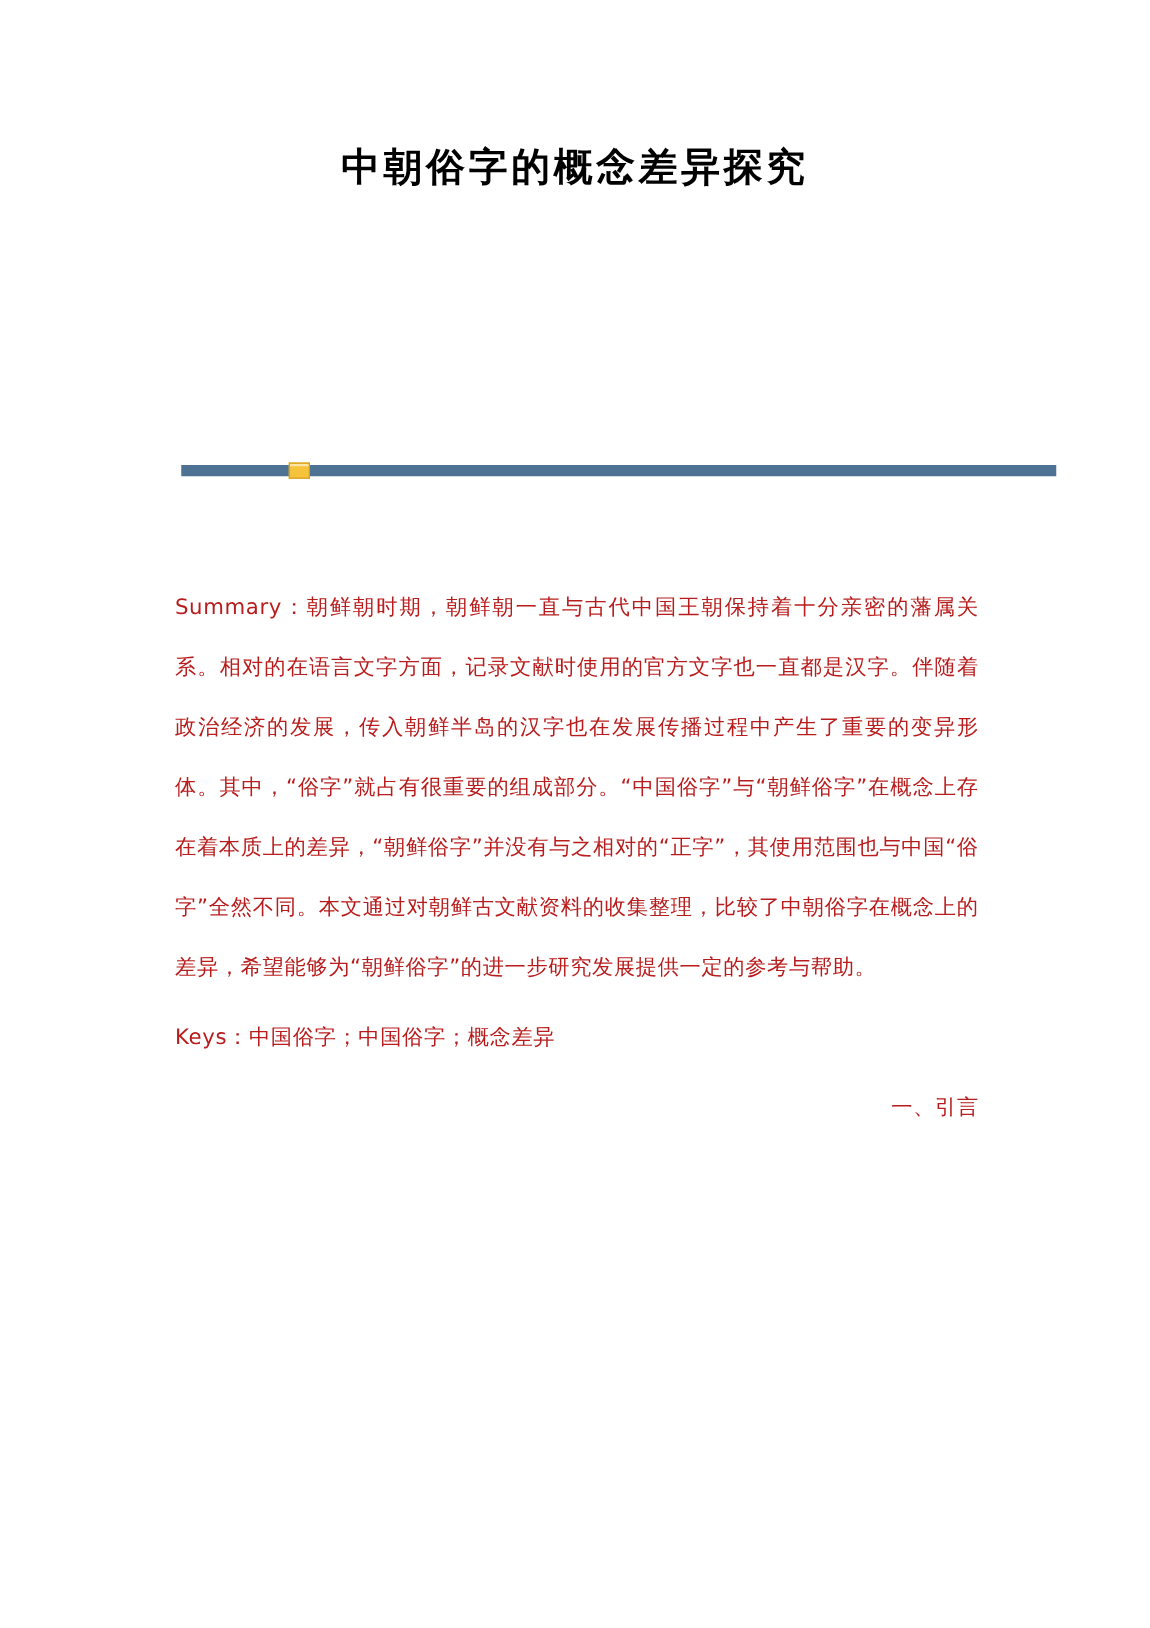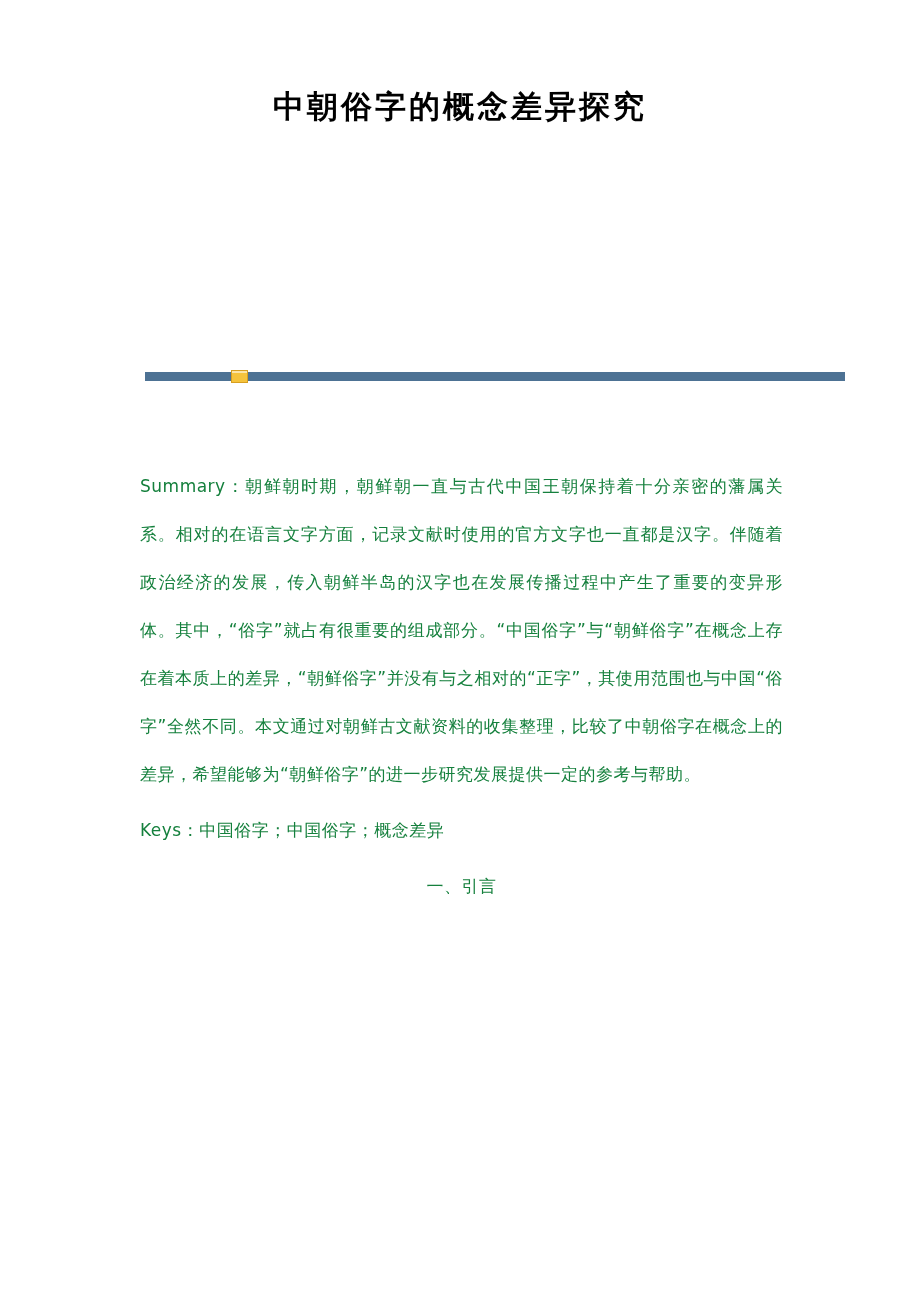--- a/index.html
+++ b/index.html
@@ -8,21 +8,21 @@
       width: 920px;
       height: 1302px;
       margin: 0 auto;
       background: #ffffff;
       position: relative;
       overflow: hidden;
       font-family: "DejaVu Sans", "Liberation Sans", sans-serif;
       color: #1f1f1f;
     }
     .doc-title {
-      padding-top: 86px;
+      padding-top: 113px;
       text-align: center;
       font-size: 31px;
       font-weight: 700;
       letter-spacing: 3px;
       color: #000000;
       font-family: "DejaVu Serif", "Liberation Serif", serif;
     }
     .divider {
       position: absolute;
       top: 372px;
@@ -44,24 +44,24 @@
     }
     .content {
       position: absolute;
       top: 462px;
       left: 140px;
       width: 643px;
       font-size: 17px;
       line-height: 48px;
       letter-spacing: 0.5px;
       text-align: justify;
-      color: #15803d;
+      color: #b91c1c;
     }
     .content p { margin: 0 0 8px 0; }
-    .content p.heading { text-align: center; }
+    .content p.heading { text-align: right; }
   </style>
 </head>
 <body>
 
 <div class="page">
 
   <h1 class="doc-title">中朝俗字的概念差异探究</h1>
 
   <div class="divider" style="background: rgb(77, 114, 148);">
     <span class="divider-icon" style="background: rgb(245, 195, 60);"></span>

